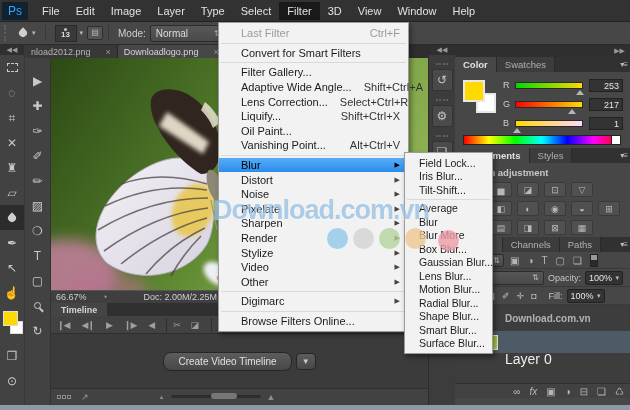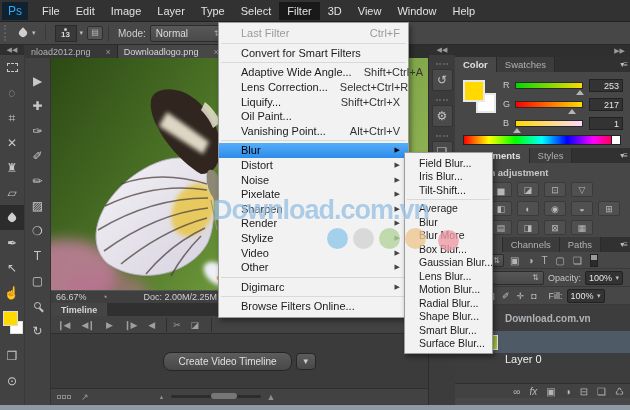--- a/index.html
+++ b/index.html
@@ -150,21 +150,21 @@
   .val-box { width:38px; height:14px; background:#333; border:1px solid #222; border-radius:2px; color:#e5e5e5;
              font-size:9px; display:flex; justify-content:space-between; align-items:center; padding:0 3px; }
   .lock-icons { display:flex; gap:7px; width:86px; padding-left:36px; color:#bbb; font-size:9px; }
   .layer-list { position:relative; height:78px; background:#3d3d3d; }
   .wm-small { position:absolute; left:50px; top:8px; font-size:10px; font-weight:bold; color:#c2c7cc; opacity:.85; }
   .layer-row { position:absolute; left:0; top:26px; width:100%; height:22px; background:#4e5a66;
                display:flex; align-items:center; gap:7px; }
   .eye-box { width:16px; height:16px; border-right:1px solid #333; color:#ddd; font-size:9px;
              display:flex; align-items:center; justify-content:center; }
   .layer-thumb { width:20px; height:15px; background:linear-gradient(120deg,#7c9c2c,#b9d54b); border:1px solid #e8e8e8; }
-  .layer-name { font-size:11px; color:#eee;margin-top:34px; }
+  .layer-name { font-size:14px; color:#eee;margin-top:34px; }
   .layers-bottom { height:15px; background:#424242; border-top:1px solid #303030; display:flex;
                    align-items:center; justify-content:flex-end; gap:9px; padding-right:6px;
                    color:#b5b5b5; font-size:10px; }
 
   
   .menu { position:absolute; background:#f2f2f2; border:1px solid #9b9b9b;
           box-shadow:2px 3px 5px rgba(0,0,0,.4); padding:3px 0; font-size:11px; color:#1b1b1b; }
   #filter-menu { left:218px; top:22px; width:191px; z-index:50; }
   #blur-submenu { left:404px; top:152px; width:89px; z-index:55; font-size:10.5px; }
   .menu-item { height:14.6px; display:flex; align-items:center; padding:0 8px 0 22px; position:relative; }
@@ -594,20 +594,23 @@
       <div class="menu-item disabled">
         <span class="mi-label">Last Filter</span>
         <span class="mi-shortcut">Ctrl+F</span>
       </div>
       <div class="menu-sep"></div>
       <div class="menu-item">
         <span class="mi-label">Convert for Smart Filters</span>
       </div>
       <div class="menu-sep"></div>
       <div class="menu-item">
+        <span class="mi-label">Filter Gallery...</span>
+      </div>
+      <div class="menu-item">
         <span class="mi-label">Adaptive Wide Angle...</span>
         <span class="mi-shortcut">Shift+Ctrl+A</span>
       </div>
       <div class="menu-item">
         <span class="mi-label">Lens Correction...</span>
         <span class="mi-shortcut">Select+Ctrl+R</span>
       </div>
       <div class="menu-item">
         <span class="mi-label">Liquify...</span>
         <span class="mi-shortcut">Shift+Ctrl+X</span>
@@ -661,21 +664,21 @@
         <span class="mi-label">Digimarc</span>
         <span class="mi-arrow">▶</span>
       </div>
       <div class="menu-sep"></div>
       <div class="menu-item">
         <span class="mi-label">Browse Filters Online...</span>
       </div>
     </div>
   <div class="menu" id="blur-submenu">
       <div class="menu-item">
-        <span class="mi-label">Field Blur...</span>
+        <span class="mi-label">Field Lock...</span>
       </div>
       <div class="menu-item">
         <span class="mi-label">Iris Blur...</span>
       </div>
       <div class="menu-item">
         <span class="mi-label">Tilt-Shift...</span>
       </div>
       <div class="menu-sep"></div>
       <div class="menu-item">
         <span class="mi-label">Average</span>

